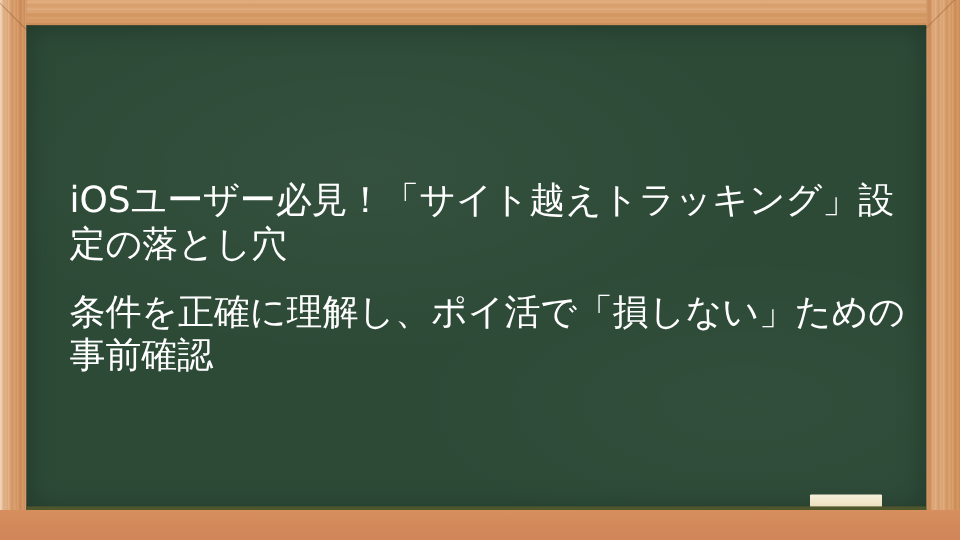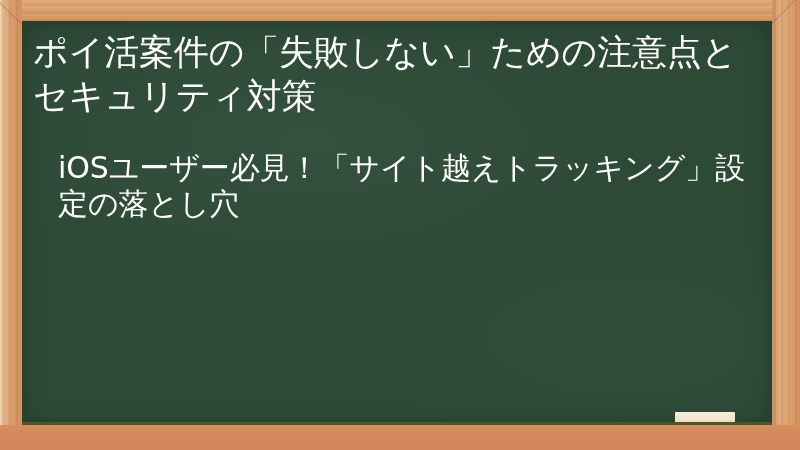--- a/index.html
+++ b/index.html
@@ -168,24 +168,24 @@
   <div class="rail rail-left"></div>
   <div class="rail rail-right"></div>
   <div class="rail rail-bottom"></div>
   <div class="mitre mitre-tl"></div>
   <div class="mitre mitre-tr"></div>
 
   <div class="board">
 
     <div class="content">
 
-      <div class="title">ポイ活案件の「失敗しない」ための注意点とセキュリティ対策</div>
 
       <ul class="bullets">
         <li class="bullet">iOSユーザー必見！「サイト越えトラッキング」設定の落とし穴</li>
+        <li class="bullet">条件を正確に理解し、ポイ活で「損しない」ための事前確認</li>
       </ul>
 
     </div>
 
     <div class="chalk"></div>
     <div class="board-bottom-edge"></div>
   </div>
 
 </div>
 

